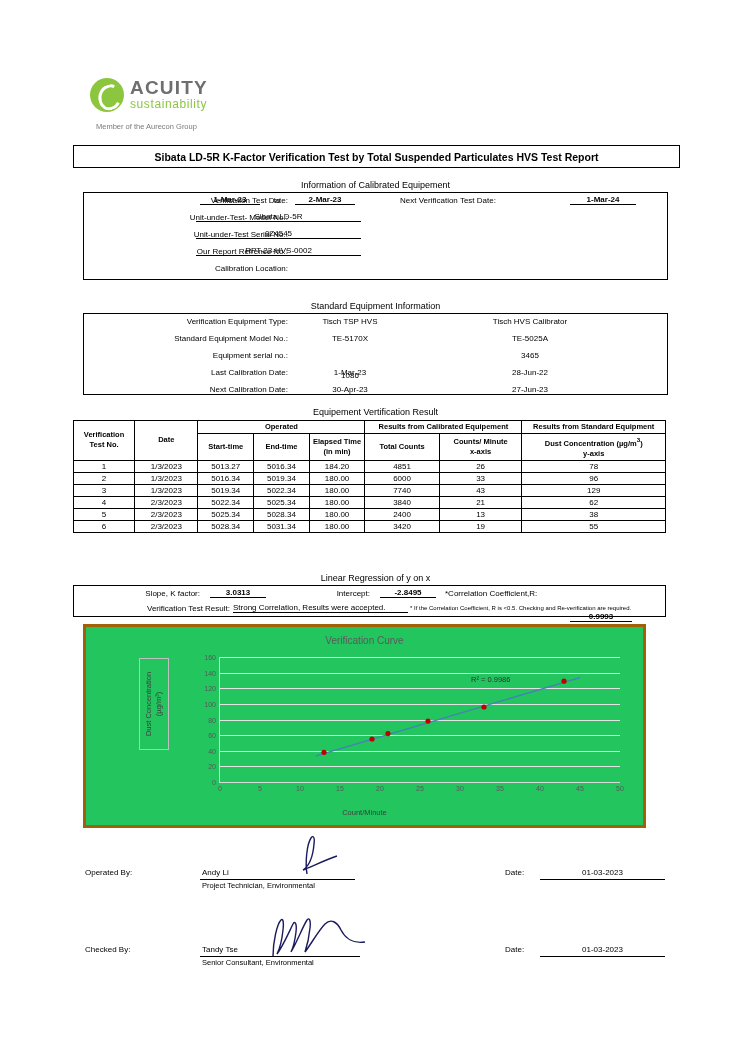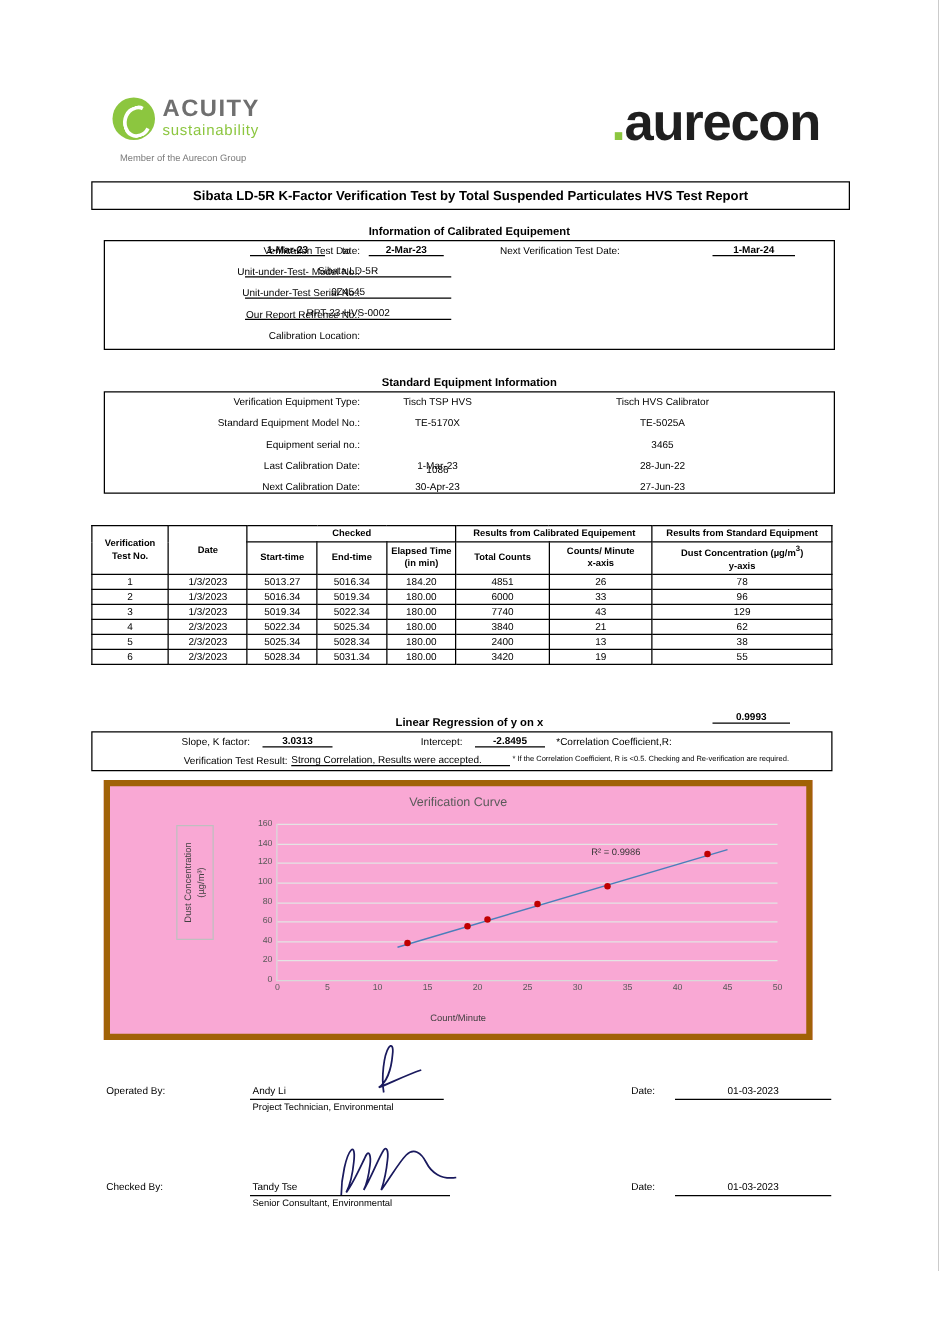--- a/index.html
+++ b/index.html
@@ -91,21 +91,21 @@
     justify-content: center;
     font-size: 10.5px;
     font-weight: bold;
   }
   
   .sec-head {
     position: absolute;
     left: 0; right: 0;
     text-align: center;
     font-size: 9px;
-    font-weight: bold;
+    font-weight: normal;
   }
   .box {
     position: absolute;
     border: 1px solid #000;
     box-sizing: border-box;
   }
   
   .kv {
     position: absolute;
     font-size: 8px;
@@ -142,22 +142,22 @@
   table.res th {
     font-weight: bold;
     font-size: 7.5px;
     line-height: 10px;
   }
   
   .chart-box {
     position: absolute;
     left: 83px; top: 624px;
     width: 557px; height: 198px;
-    border: 5px solid #a16207;
-    background: #f9a8d4;
+    border: 3px solid #a16207;
+    background: #22c55e;
   }
   .chart-title {
     position: absolute;
     left: 0; right: 0; top: 8px;
     text-align: center;
     font-size: 10px;
     color: #5a5a5a;
   }
   .plot {
     position: absolute;
@@ -244,21 +244,20 @@
 
   <div class="logos">
     <div class="acuity">
       <div class="acuity-mark"></div>
       <div class="acuity-text">
         <div class="acuity-name">ACUITY</div>
         <div class="acuity-sub">sustainability</div>
       </div>
     </div>
     <div class="acuity-member">Member of the Aurecon Group</div>
-    <div class="aurecon"><span class="dot">.</span><span>aurecon</span></div>
   </div>
 
   <div class="title-bar">Sibata  LD-5R  K-Factor Verification Test by Total Suspended Particulates HVS Test Report</div>
 
   <div class="sec-head" style="top:180px;">Information of Calibrated Equipement</div>
   <div class="box" style="left:83px; top:192px; width:585px; height:88px;"></div>
 
   <div class="kv" style="left:88px; top:196px; width:200px;">
     <span class="lbl">Verification Test Date:</span>
   </div>
@@ -313,30 +312,31 @@
     </div>
   <div class="val" style="left:290px; top:368px; width:120px;">1-Mar-23</div>
   <div class="val" style="left:460px; top:368px; width:140px;">28-Jun-22</div>
 
   <div class="kv" style="left:88px; top:385px; width:200px;">
       <span class="lbl">Next Calibration Date:</span>
     </div>
   <div class="val" style="left:290px; top:385px; width:120px;">30-Apr-23</div>
   <div class="val" style="left:460px; top:385px; width:140px;">27-Jun-23</div>
 
+  <div class="sec-head" style="top:407px;">Equipement Vertification Result</div>
 
   <table class="res" style="left:73px; top:420px; width:593px;">
     <thead>
       <tr>
         <th rowspan="2" style="width:60px;">
           <span>Verification</span><br>
           <span>Test No.</span>
         </th>
         <th rowspan="2" style="width:65px;">Date</th>
-        <th colspan="3">Checked</th>
+        <th colspan="3">Operated</th>
         <th colspan="2">Results from Calibrated Equipement</th>
         <th rowspan="1" style="width:160px;">Results from Standard Equipment</th>
       </tr>
       <tr>
         <th style="width:56px;">Start-time</th>
         <th style="width:56px;">End-time</th>
         <th style="width:56px;">
           <span>Elapsed Time</span><br>
           <span>(in min)</span>
         </th>
@@ -416,21 +416,21 @@
   </table>
 
   <div class="sec-head" style="top:573px;">Linear Regression of y on x</div>
   <div class="box" style="left:73px; top:585px; width:593px; height:32px;"></div>
 
   <div class="val" style="left:80px; top:589px; width:120px; text-align:right;">Slope, K factor:</div>
   <div class="val ul bold" style="left:210px; top:588px; width:56px;">3.0313</div>
   <div class="val" style="left:300px; top:589px; width:70px; text-align:right;">Intercept:</div>
   <div class="val ul bold" style="left:380px; top:588px; width:56px;">-2.8495</div>
   <div class="val" style="left:445px; top:589px; width:130px; text-align:left;">*Correlation Coefficient,R:</div>
-  <div class="val ul bold" style="left:570px; top:569px; width:62px;">0.9993</div>
+  <div class="val ul bold" style="left:570px; top:612px; width:62px;">0.9993</div>
 
   <div class="val" style="left:80px; top:604px; width:150px; text-align:right;">Verification Test Result:</div>
   <div class="val ul" style="left:233px; top:603px; width:175px; text-align:left;">Strong Correlation, Results were accepted.</div>
   <div style="position:absolute; left:410px; top:605px; width:250px; font-size:6px; text-align:left;">* If the Correlation Coefficient, R is &lt;0.5. Checking and Re-verification are required.</div>
 
   <div class="chart-box">
     <div class="chart-title">Verification Curve</div>
 
     <div class="axis-y-title">
       <span>Dust Concentration</span><br>

